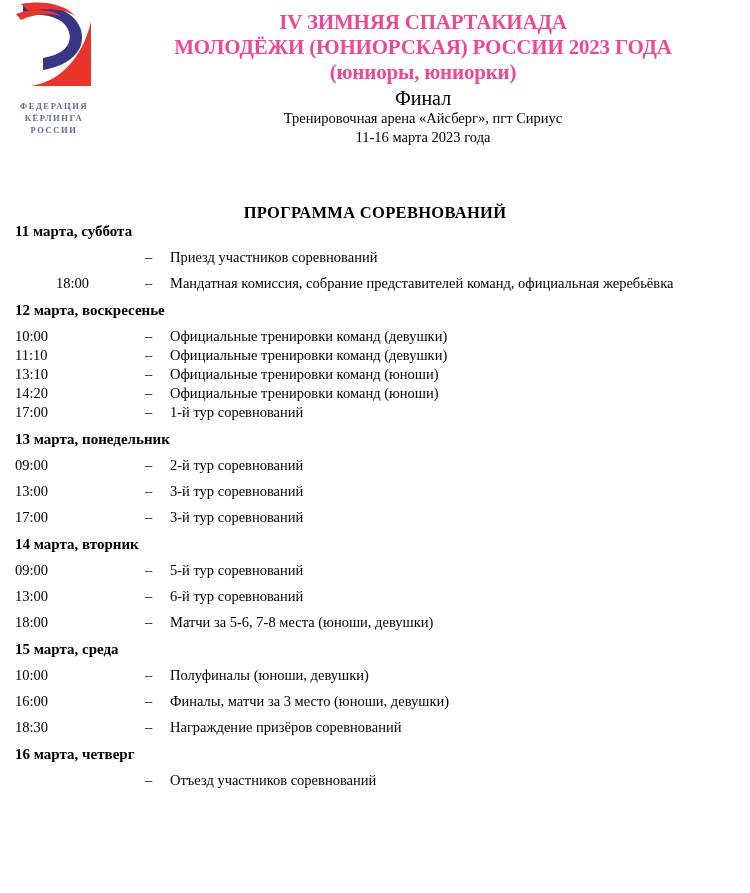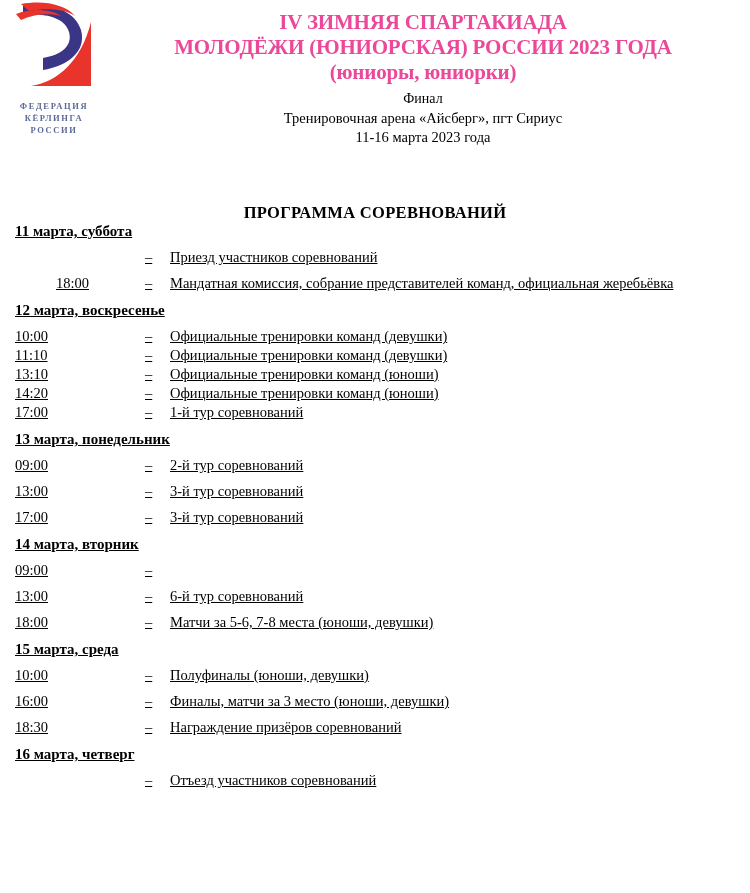--- a/index.html
+++ b/index.html
@@ -57,21 +57,21 @@
   .title-main {
     font-family: "Liberation Serif", "DejaVu Serif", serif;
     font-weight: bold;
     font-size: 21px;
     line-height: 25px;
     letter-spacing: -0.2px;
     color: #ec4899;
   }
   .title-sub1 {
     font-family: "Liberation Serif", "DejaVu Serif", serif;
-    font-size: 14px;
+    font-size: 20px;
     line-height: 21px;
     margin-top: 3px;
   }
   .title-sub2 {
     font-family: "Liberation Serif", "DejaVu Serif", serif;
     font-size: 14.5px;
     line-height: 19px;
   }
   .title-sub3 {
     font-family: "Liberation Serif", "DejaVu Serif", serif;
@@ -84,21 +84,20 @@
     text-align: center;
     font-weight: bold;
     font-size: 16.5px;
     letter-spacing: 0.3px;
     margin-top: 28px;
   }
 
   
   .schedule {
     padding: 0 8px 0 0;
-    text-decoration: underline;
   }
   .day-header {
     font-weight: bold;
     font-size: 15px;
     padding-left: 15px;
     margin-bottom: 8px;
     margin-top: 10px;
   }
   .day-header.first { margin-top: 0; }
 
@@ -227,20 +226,21 @@
         <div class="time">17:00</div>
         <div class="dash">–</div>
         <div class="desc">3-й тур соревнований</div>
       </div>
     </div>
     <div class="day-header">14 марта, вторник</div>
     <div class="rows">
       <div class="row">
         <div class="time">09:00</div>
         <div class="dash">–</div>
+        <div class="desc">5-й тур соревнований</div>
       </div>
       <div class="row">
         <div class="time">13:00</div>
         <div class="dash">–</div>
         <div class="desc">6-й тур соревнований</div>
       </div>
       <div class="row">
         <div class="time">18:00</div>
         <div class="dash">–</div>
         <div class="desc">Матчи за 5-6, 7-8 места (юноши, девушки)</div>

